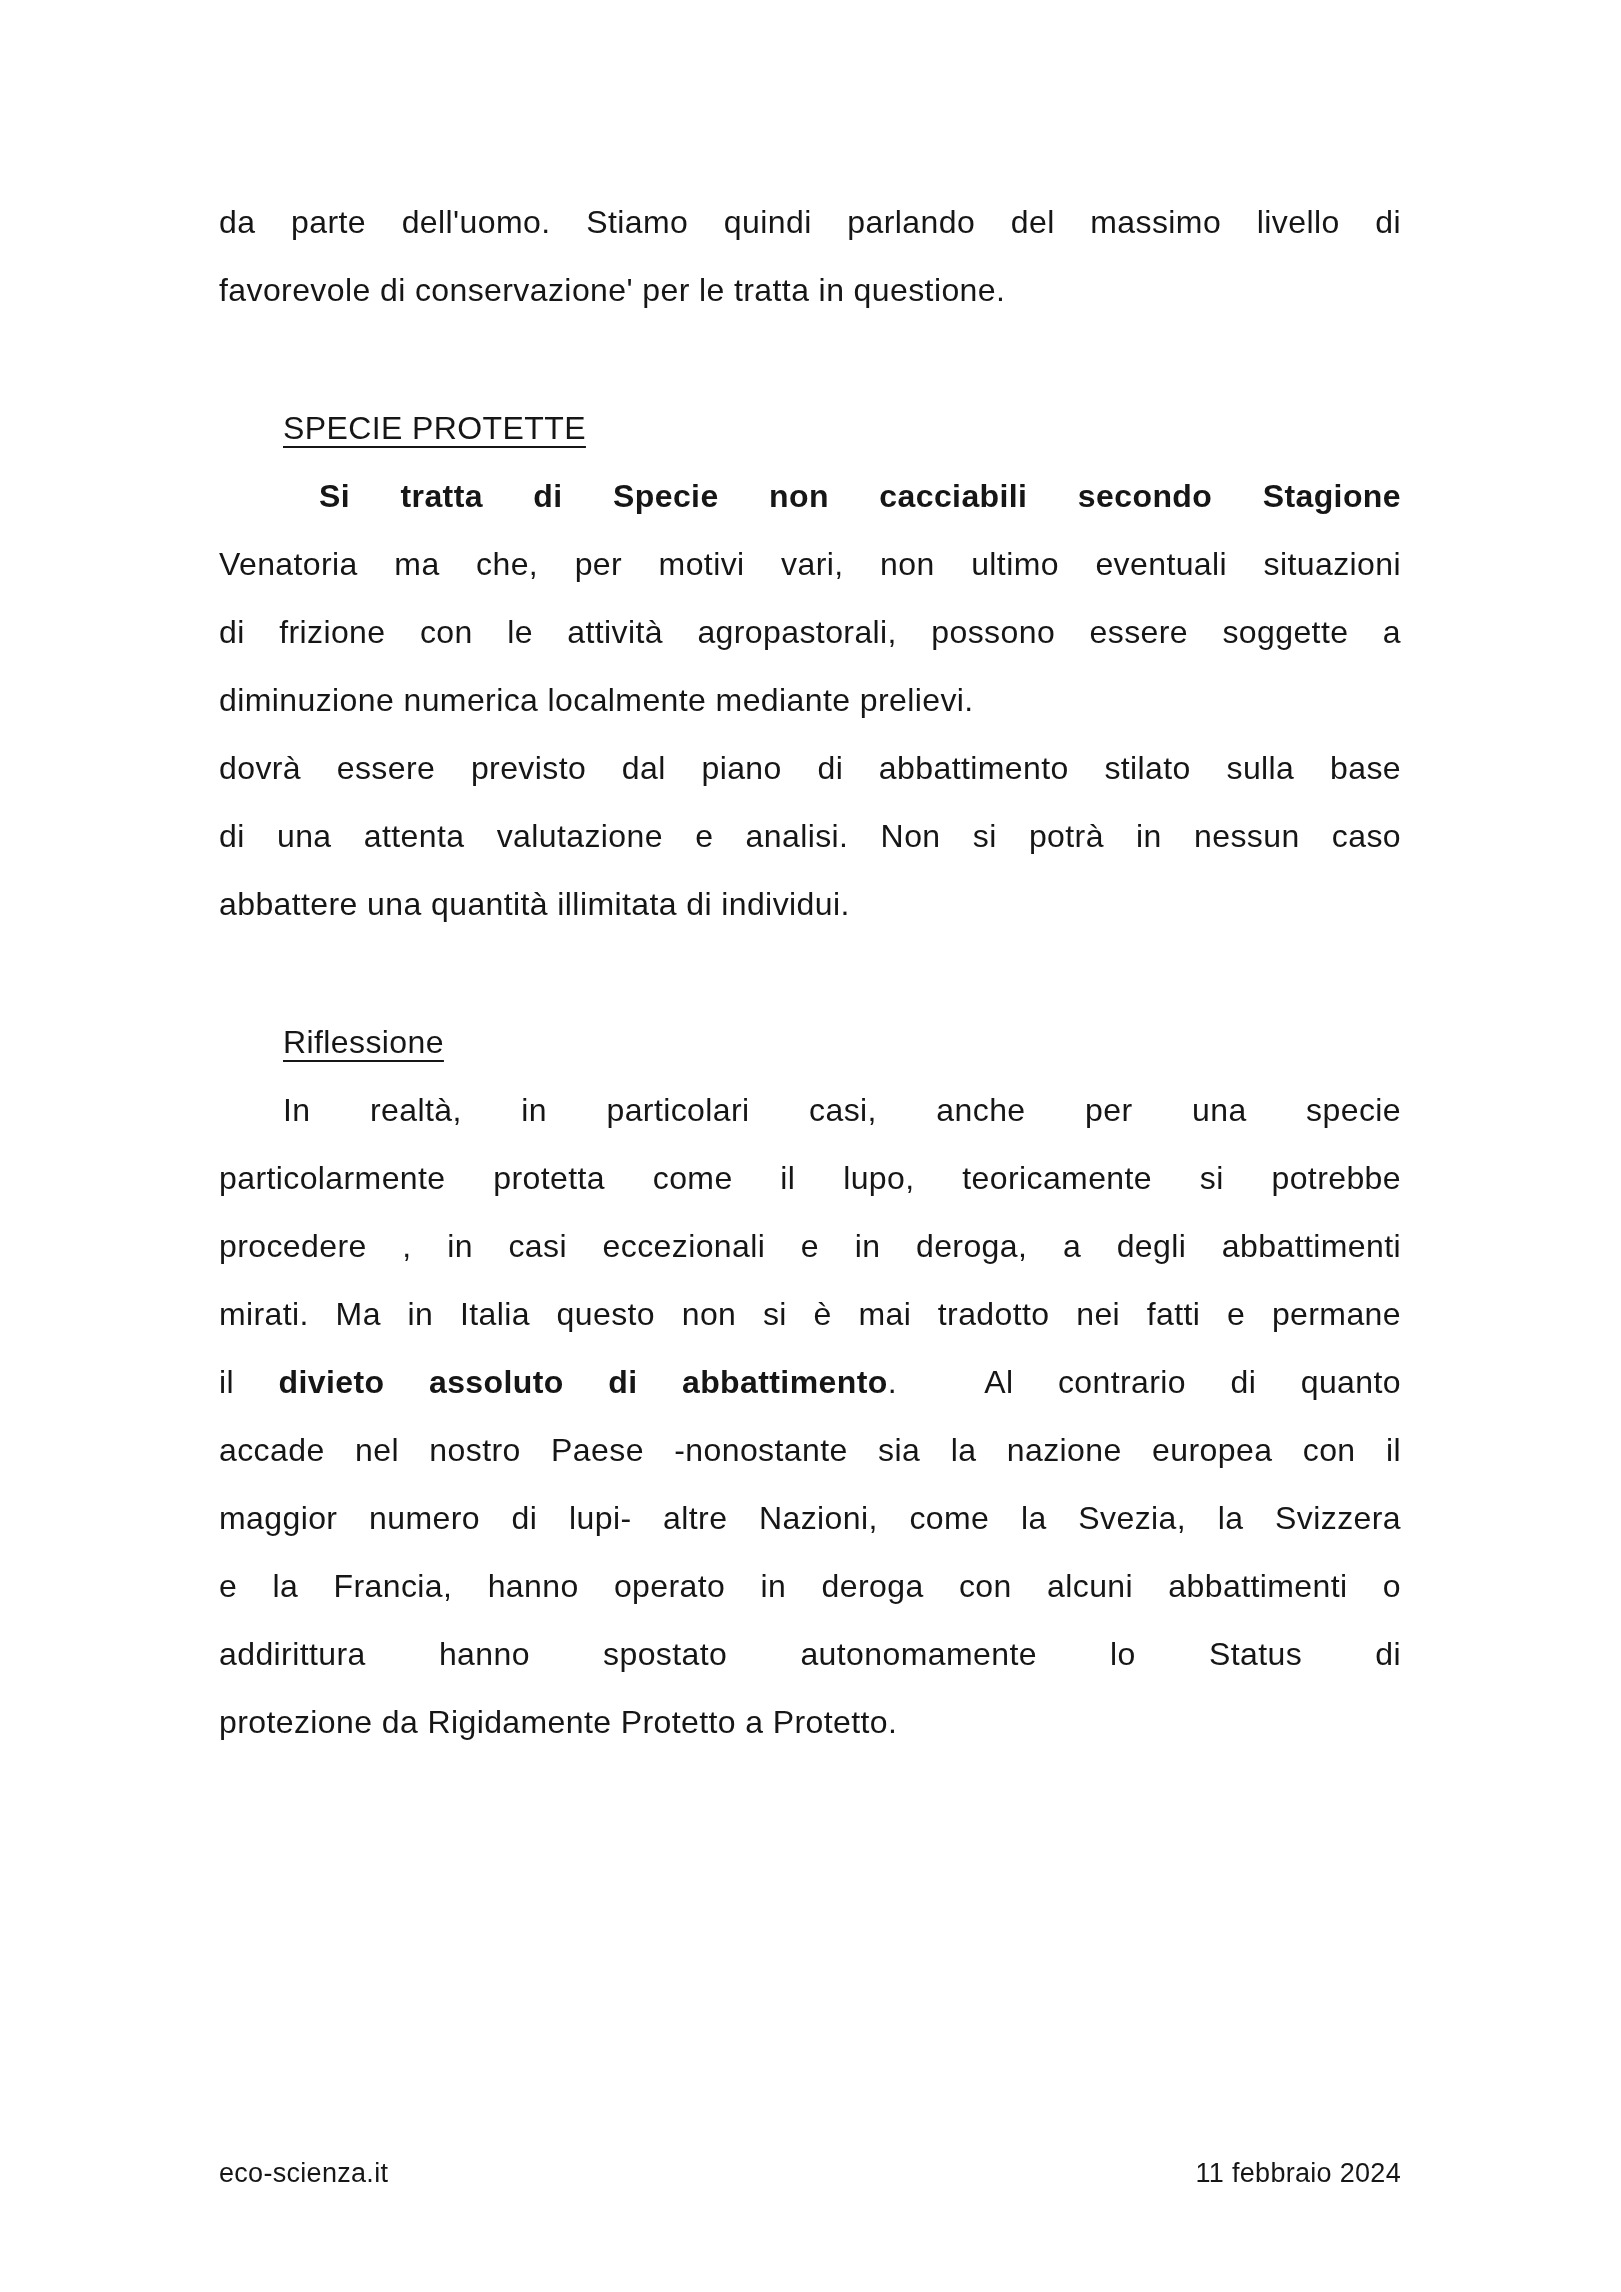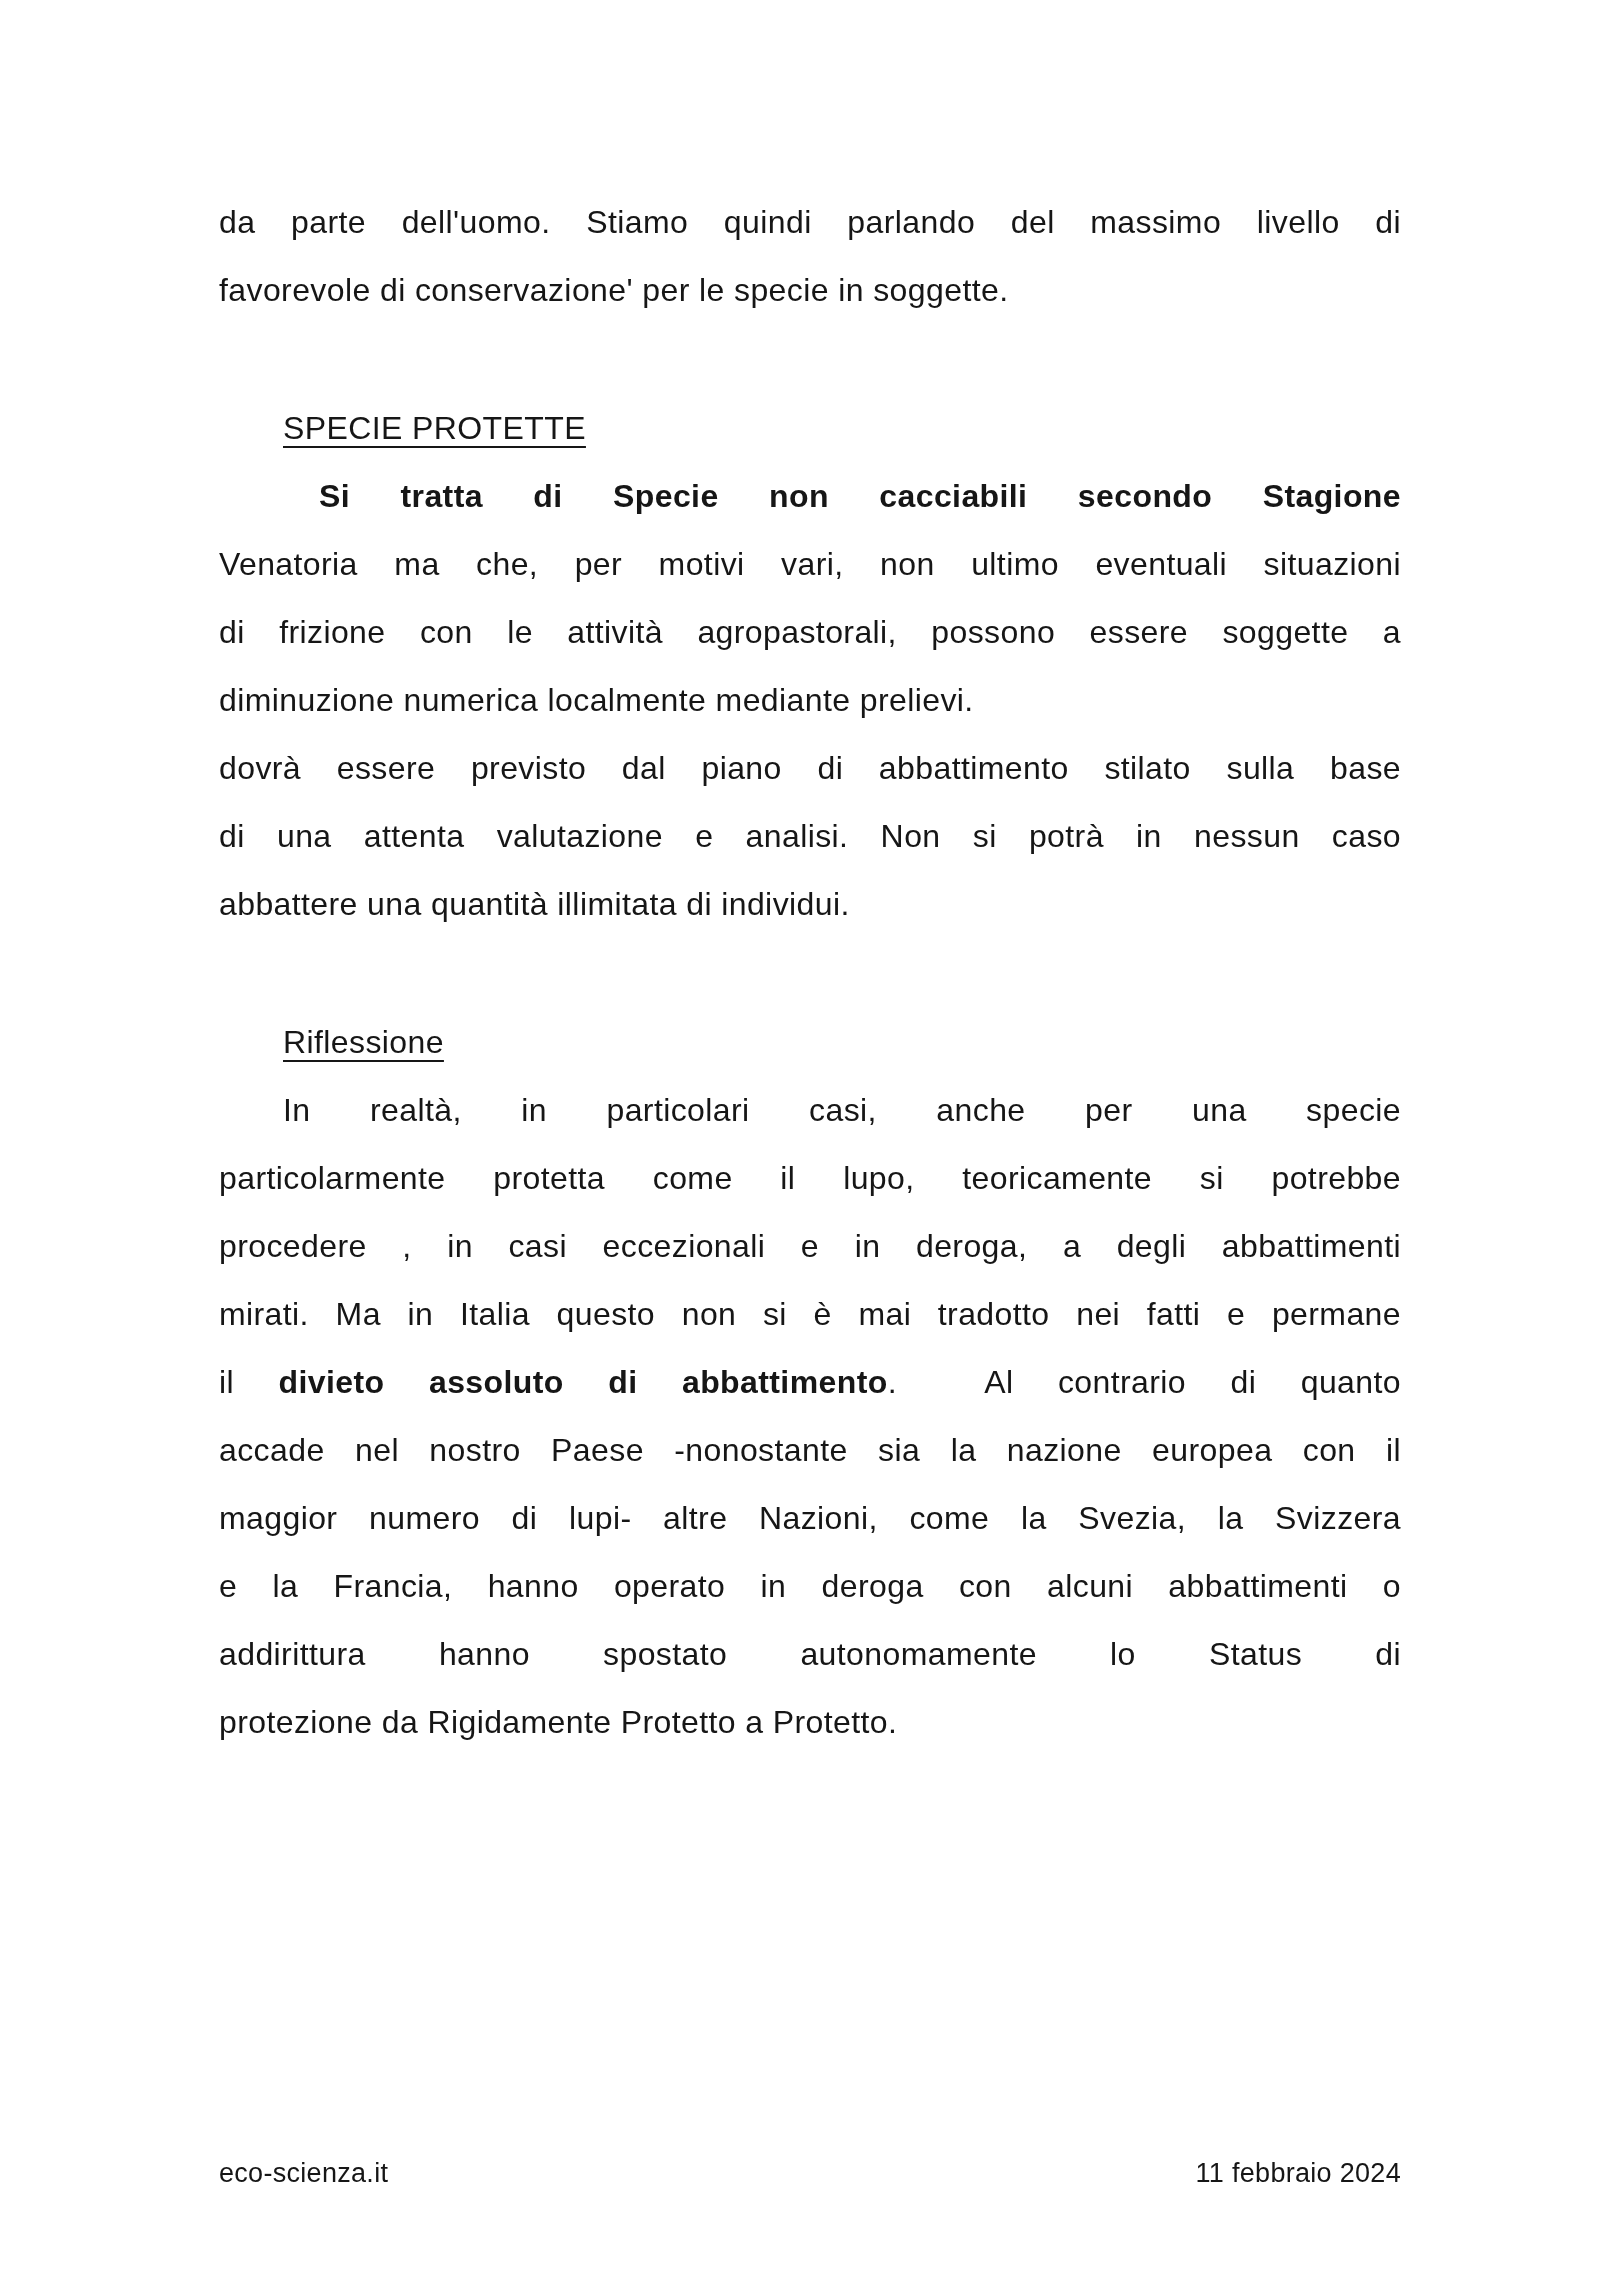--- a/index.html
+++ b/index.html
@@ -58,21 +58,21 @@
     line-height: 36px;
     letter-spacing: 0.3px;
   }
 </style>
 </head>
 <body>
 
 <main class="content">
     <div class="para">
       <div class="line justify"><span>da parte dell'uomo. Stiamo quindi parlando del massimo livello di</span></div>
-      <div class="line"><span>favorevole di conservazione' per le specie in soggette.</span></div>
+      <div class="line"><span>favorevole di conservazione' per le tratta in questione.</span></div>
     </div>
     <div class="heading" style="padding-left: 64px;">SPECIE PROTETTE</div>
     <div class="para">
       <div class="line justify" style="padding-left: 100px; font-weight: bold;"><span>Si tratta di Specie non cacciabili secondo Stagione</span></div>
       <div class="line justify"><span>Venatoria ma che, per motivi vari, non ultimo eventuali situazioni</span></div>
       <div class="line justify"><span>di frizione con le attività agropastorali, possono essere soggette a</span></div>
       <div class="line"><span>diminuzione numerica localmente mediante prelievi.</span></div>
     </div>
     <div class="para">
       <div class="line justify"><span>dovrà essere previsto dal piano di abbattimento stilato sulla base</span></div>

